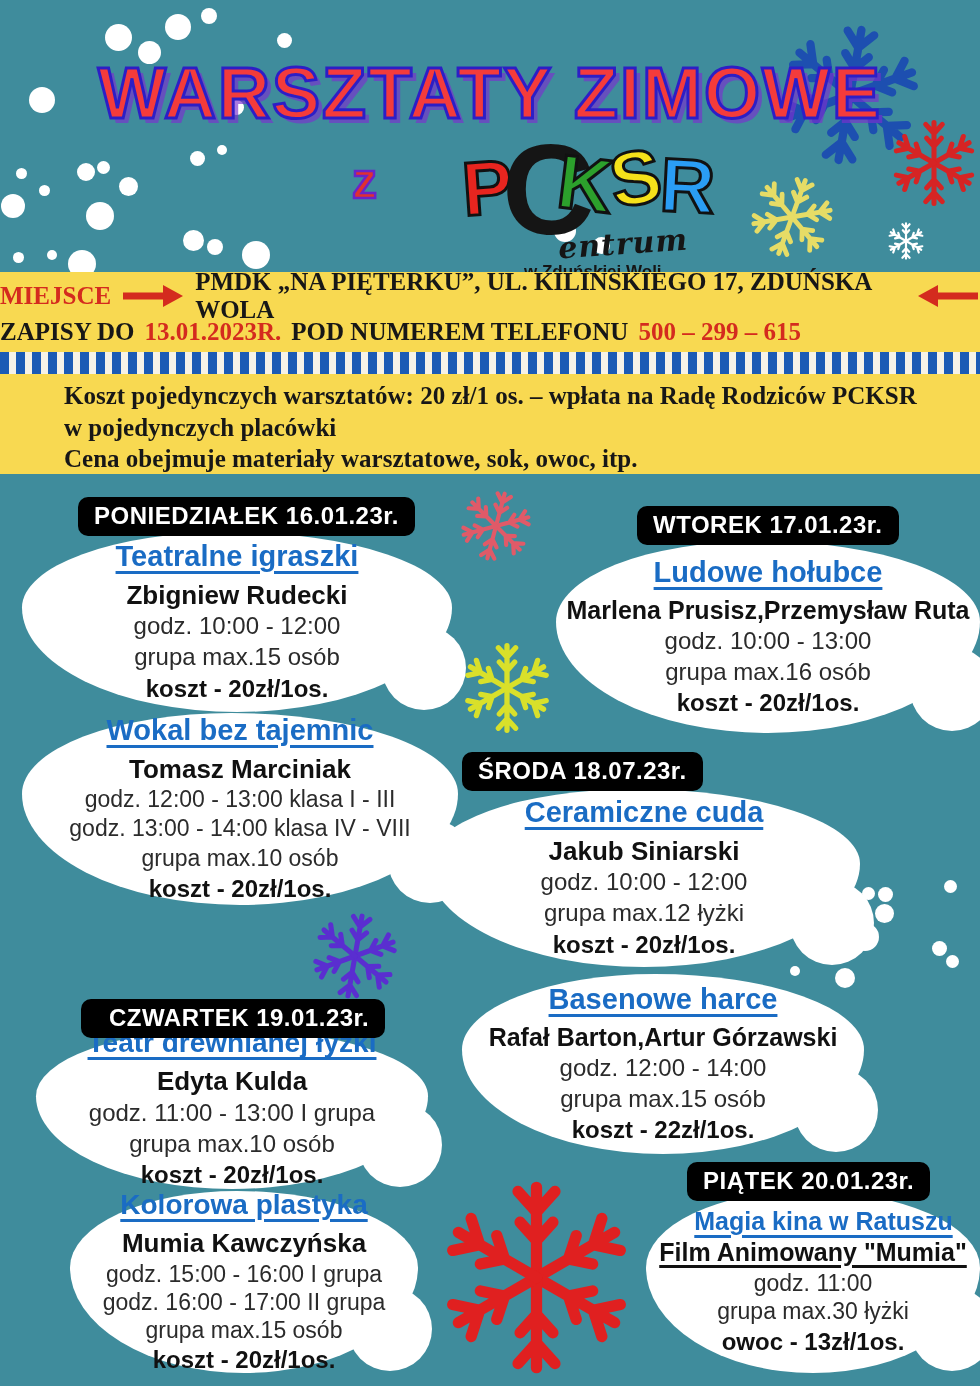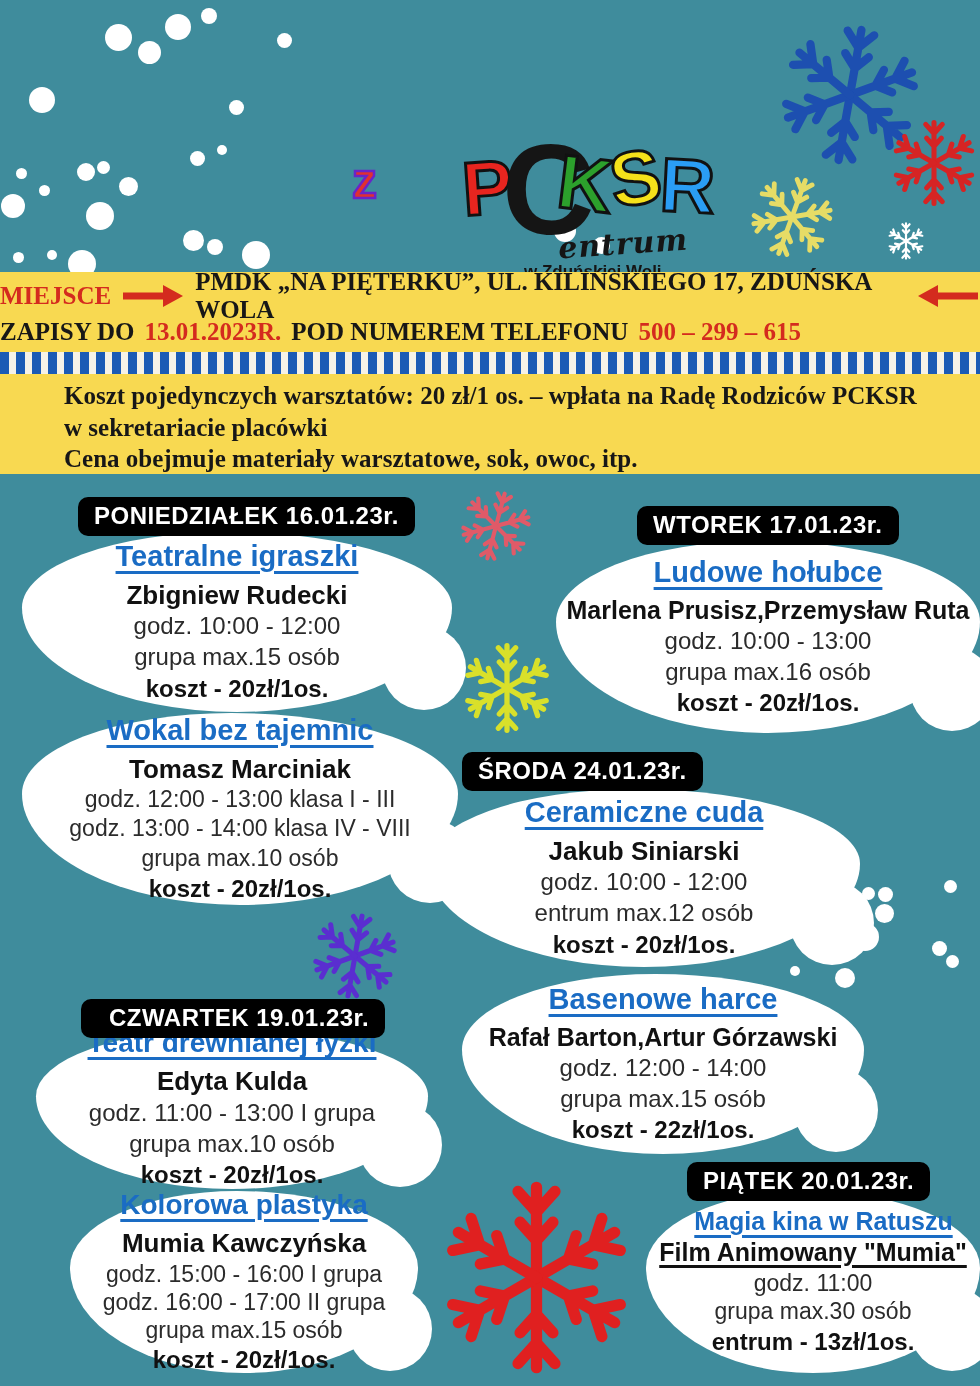--- a/index.html
+++ b/index.html
@@ -187,20 +187,21 @@
           <use href="#flake"></use>
         </svg></div>
       <div class="flake-wrap" style="left: 309px; top: 910px; width: 92px; height: 92px; color: rgb(90, 46, 208); transform: rotate(10deg);"><svg>
           <use href="#flake"></use>
         </svg></div>
       <div class="flake-wrap" style="left: 433.5px; top: 1174.5px; width: 205px; height: 205px; color: rgb(224, 32, 32); transform: rotate(0deg);"><svg>
           <use href="#flake"></use>
         </svg></div>
     </div>
 
+  <h1 class="title">WARSZTATY ZIMOWE</h1>
   <div class="z-connector">z</div>
 
   <div class="pcksr">
     <span id="pcksr-letters"><span class="pletter pl0" style="color: rgb(232, 37, 31);">P</span><span class="pletter pl1" style="color: rgb(21, 21, 21);">C</span><span class="pletter pl2" style="color: rgb(44, 160, 44);">K</span><span class="pletter pl3" style="color: rgb(245, 225, 26);">S</span><span class="pletter pl4" style="color: rgb(42, 157, 244);">R</span></span>
     <span class="logo-script">entrum</span>
     <div class="logo-sub">w Zduńskiej Woli</div>
   </div>
 
   <div class="banner">
     <div class="bline">
@@ -220,27 +221,27 @@
       <span class="red-text">13.01.2023R.</span>
       <span>POD NUMEREM TELEFONU</span>
       <span class="red-text">500 – 299 – 615</span>
     </div>
   </div>
 
   <div class="stripes"></div>
 
   <div class="cost-note">
     <p>Koszt pojedynczych warsztatów: 20 zł/1 os. – wpłata na Radę Rodziców  PCKSR</p>
-    <p>w sekretariacie placówki</p>
+    <p>w pojedynczych placówki</p>
     <p>Cena obejmuje materiały warsztatowe, sok, owoc, itp.</p>
   </div>
 
   <div class="day-pill p1">PONIEDZIAŁEK 16.01.23r.</div>
   <div class="day-pill p2">WTOREK 17.01.23r.</div>
-  <div class="day-pill p3">ŚRODA 24.01.23r.</div>
+  <div class="day-pill p3">ŚRODA 18.07.23r.</div>
   <div class="day-pill p4">CZWARTEK 19.01.23r.</div>
   <div class="day-pill p5">PIĄTEK 20.01.23r.</div>
 
   <div class="bubble b1">
     <div class="wtitle">Teatralne igraszki</div>
     <div class="winstr">Zbigniew Rudecki</div>
     <div class="wline">godz. 10:00 - 12:00</div>
     <div class="wline">grupa max.15 osób</div>
     <div class="wcost">koszt - 20zł/1os.</div>
   </div>
@@ -259,21 +260,21 @@
     <div class="winstr">Marlena Prusisz,Przemysław Ruta</div>
     <div class="wline">godz. 10:00 - 13:00</div>
     <div class="wline">grupa max.16 osób</div>
     <div class="wcost">koszt - 20zł/1os.</div>
   </div>
 
   <div class="bubble b4">
     <div class="wtitle">Ceramiczne cuda</div>
     <div class="winstr">Jakub Siniarski</div>
     <div class="wline">godz. 10:00 - 12:00</div>
-    <div class="wline">entrum max.12 osób</div>
+    <div class="wline">grupa max.12 łyżki</div>
     <div class="wcost">koszt - 20zł/1os.</div>
   </div>
 
   <div class="bubble b5">
     <div class="wtitle">Basenowe harce</div>
     <div class="winstr">Rafał Barton,Artur Górzawski</div>
     <div class="wline">godz. 12:00 - 14:00</div>
     <div class="wline">grupa max.15 osób</div>
     <div class="wcost">koszt - 22zł/1os.</div>
   </div>
@@ -292,17 +293,17 @@
     <div class="wline">godz. 15:00 - 16:00 I grupa</div>
     <div class="wline">godz. 16:00 - 17:00 II grupa</div>
     <div class="wline">grupa max.15 osób</div>
     <div class="wcost">koszt - 20zł/1os.</div>
   </div>
 
   <div class="bubble b8">
     <div class="wtitle">Magia kina w Ratuszu</div>
     <div class="wsub">Film Animowany "Mumia"</div>
     <div class="wline">godz. 11:00</div>
-    <div class="wline">grupa max.30 osób</div>
-    <div class="wcost">entrum - 13zł/1os.</div>
+    <div class="wline">grupa max.30 łyżki</div>
+    <div class="wcost">owoc - 13zł/1os.</div>
   </div>
 
 </div>
 
 </body></html>

